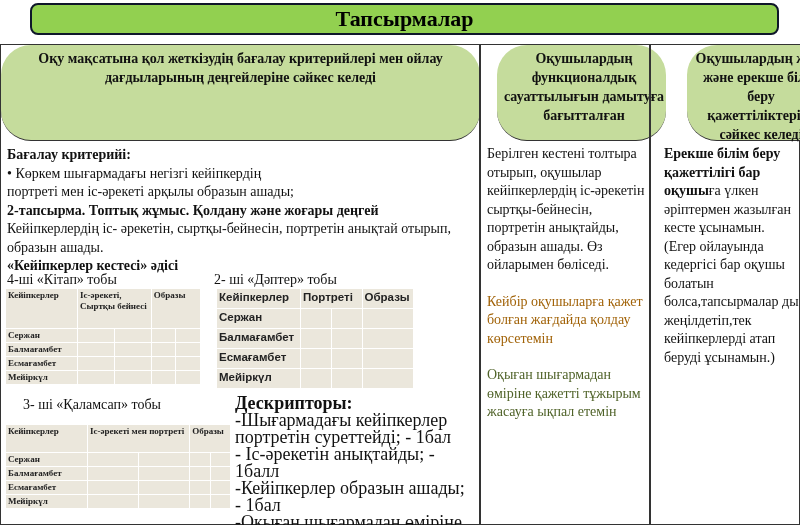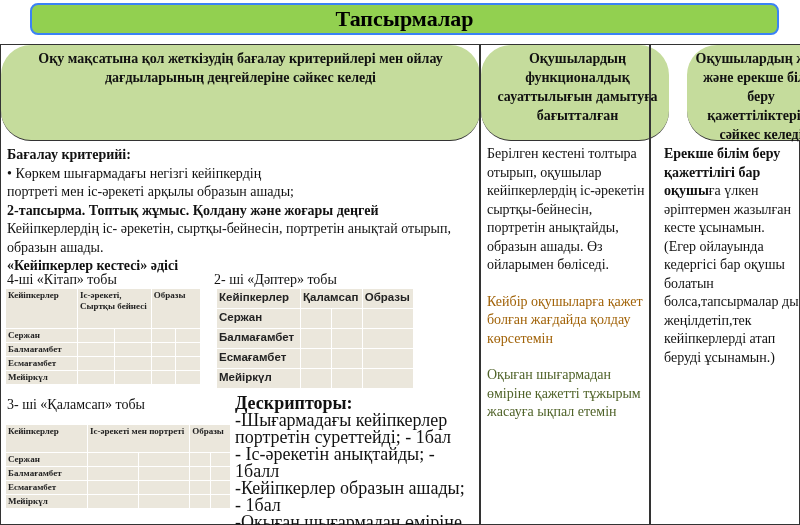--- a/index.html
+++ b/index.html
@@ -1,21 +1,21 @@
 <!DOCTYPE html>
 <html><head>
 <meta charset="utf-8">
 <style>
   * { box-sizing: border-box; margin: 0; padding: 0; }
   html, body { width: 800px; height: 525px; background: #ffffff; overflow: hidden; }
   body { position: relative; font-family: "Liberation Serif", serif; color: #111; }
 
   .title-bar {
     position: absolute; left: 30px; top: 3px; width: 749px; height: 32px;
-    background: #92d050; border: 2px solid #3b82f6; border-radius: 8px;
+    background: #92d050; border: 2px solid #0f172a; border-radius: 8px;
     display: flex; align-items: center; justify-content: center;
     font-family: "Liberation Serif", serif; font-weight: bold; font-size: 22px; color: #000;
   }
 
   .grid {
     position: absolute; left: 0; top: 44px; width: 800px; height: 481px;
     border: 1.5px solid #333;
   }
   .hdr {
     position: absolute; top: 0; height: 96px; background: #c5dc9c;
@@ -55,21 +55,21 @@
 <body>
 
 <div class="title-bar">
   <span>Тапсырмалар</span>
 </div>
 
 <div class="grid">
   <div class="hdr" style="left:0;width:479px;padding-left:20px;padding-right:20px;">
     <span>Оқу мақсатына қол жеткізудің бағалау критерийлері мен ойлау дағдыларының деңгейлеріне сәйкес келеді</span>
   </div>
-  <div class="hdr" style="left:480px;width:188px;padding-left:6px;padding-right:1px;">
+  <div class="hdr" style="left:496px;width:169px;padding-left:6px;padding-right:1px;">
     <span>Оқушылардың функционалдық сауаттылығын дамытуға бағытталған</span>
   </div>
   <div class="hdr" style="left:686px;width:148px;padding-left:6px;padding-right:6px;">
     <span>Оқушылардың жеке және ерекше білім беру қажеттіліктеріне сәйкес келеді</span>
   </div>
   <div class="vline" style="left:478px;"></div>
   <div class="vline" style="left:648px;"></div>
 
   <div class="cell c1">
     <p class="bold" style="margin-top:4px;">Бағалау критерийі:</p>
@@ -117,21 +117,21 @@
           <td></td>
         </tr>
   </tbody>
     </table>
 
   <span class="grp-label" style="left:213px;top:227px;">2- ші «Дәптер» тобы</span>
   <table class="mini big" style="left:215px;top:243px;width:198px;">
     <tbody>
         <tr style="height:20px;">
       <td style="width:84px;">Кейіпкерлер</td>
-      <td style="width:60px;" colspan="2">Қаламсап</td>
+      <td style="width:60px;" colspan="2">Портреті</td>
       <td>Образы</td>
     </tr>
     <tr style="height:20px;">
           <td>Сержан</td>
           <td></td>
           <td></td>
           <td></td>
         </tr>
     <tr style="height:20px;">
           <td>Балмағамбет</td>
@@ -147,21 +147,21 @@
         </tr>
     <tr style="height:20px;">
           <td>Мейіркүл</td>
           <td></td>
           <td></td>
           <td></td>
         </tr>
   </tbody>
     </table>
 
-  <span class="grp-label" style="left:6px;top:352px;">3- ші «Қаламсап» тобы</span>
+  <span class="grp-label" style="left:22px;top:352px;">3- ші «Қаламсап» тобы</span>
   <table class="mini small" style="left:4px;top:379px;width:226px;">
     <tbody>
         <tr style="height:28px;">
       <td style="width:82px;">Кейіпкерлер</td>
       <td style="width:92px;" colspan="2">Іс-әрекеті мен портреті</td>
       <td colspan="2">Образы</td>
     </tr>
     <tr>
           <td>Сержан</td>
           <td></td>

